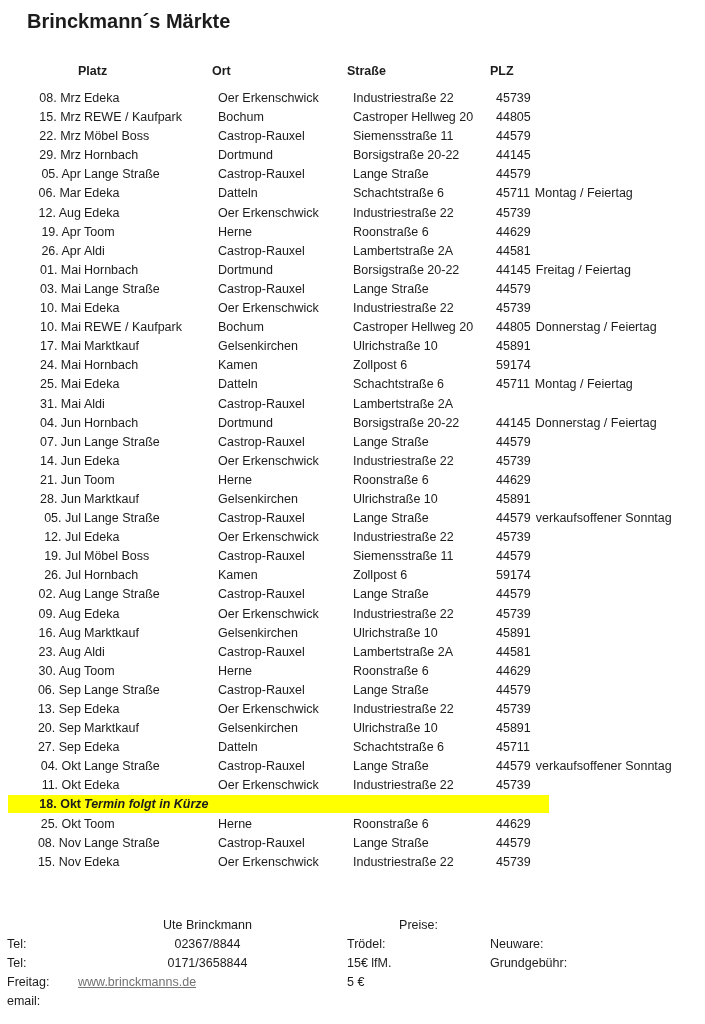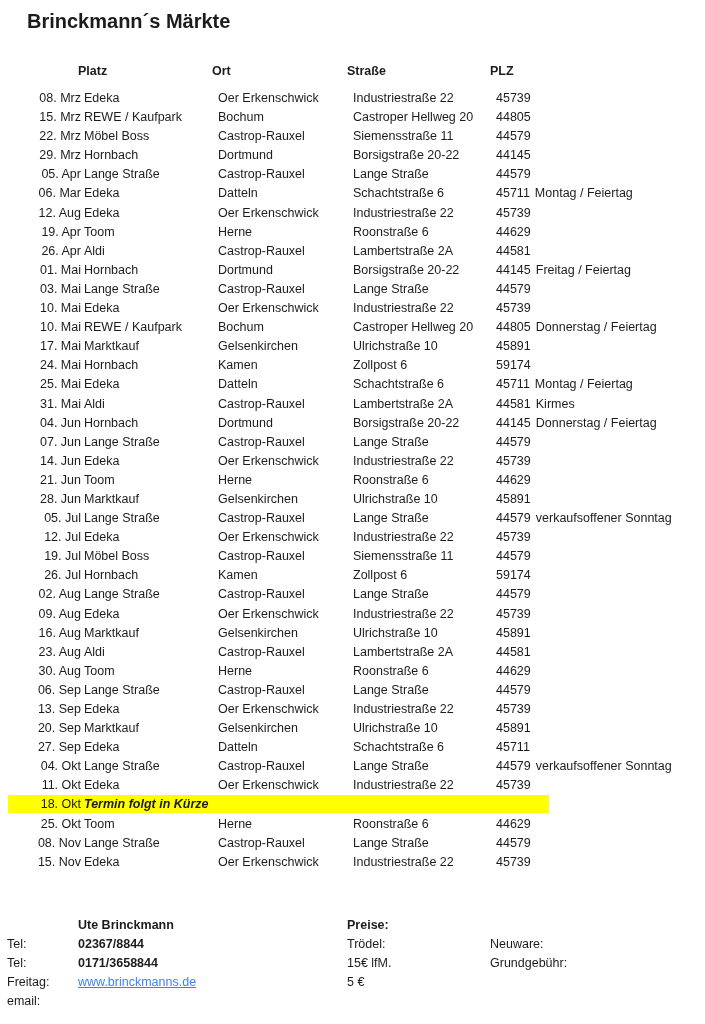--- a/index.html
+++ b/index.html
@@ -26,37 +26,37 @@
     line-height:19.1px;
     position:relative;
     white-space:nowrap;
   }
   .cell { overflow:visible; position:relative; z-index:1; }
   .cell-date { text-align:right; }
   
   #col-headers { top:62px; left:0; width:705px; font-weight:bold; }
   
   #termine-rows { top:89px; left:0; width:578px;margin-left:6px; }
-  .trow.highlight .cell-date  { font-weight:normal; }
+  .trow.highlight .cell-date  { font-weight:bold; }
   .trow.highlight .cell-platz { font-weight:bold; font-style:italic; }
   .band {
     position:absolute; left:2px; top:0px;
     width:541px; height:18px;
     background:#ffff00;
     z-index:0;
   }
   .note { margin-left:5px; }
   
   .footer-grid { display:grid; line-height:19.1px; }
   #contact-block { top:916px; left:7px;  width:330px; grid-template-columns:71px auto; }
   #prices-block  { top:916px; left:347px; width:350px; grid-template-columns:143px auto; }
   .flabel { white-space:nowrap; }
   .fvalue { white-space:nowrap; }
-  .bold { font-weight:bold; }
-  .link { text-decoration:underline; color:#3b82f6; }
+  .bold { font-weight:normal;text-align:center; }
+  .link { text-decoration:underline; color:#737373; }
 </style>
 </head>
 <body>
 
 <div class="abs" id="title-bar">
   <span class="title-text" id="title-left">Brinckmann´s Märkte</span>
 </div>
 
 <div class="abs trow" id="col-headers">
   <div class="cell cell-date"></div>
@@ -195,21 +195,20 @@
       <div class="cell cell-ort">Datteln</div>
       <div class="cell cell-strasse">Schachtstraße 6</div>
       <div class="cell cell-plz"><span>45711</span><span class="note">Montag / Feiertag</span></div>
     </div>
     <div class="trow">
       <div class="cell cell-date">31. Mai</div>
       <div class="cell cell-gap"></div>
       <div class="cell cell-platz">Aldi</div>
       <div class="cell cell-ort">Castrop-Rauxel</div>
       <div class="cell cell-strasse">Lambertstraße 2A</div>
-      <div class="cell cell-plz"><span>44581</span><span class="note">Kirmes</span></div>
     </div>
     <div class="trow">
       <div class="cell cell-date">04. Jun</div>
       <div class="cell cell-gap"></div>
       <div class="cell cell-platz">Hornbach</div>
       <div class="cell cell-ort">Dortmund</div>
       <div class="cell cell-strasse">Borsigstraße 20-22</div>
       <div class="cell cell-plz"><span>44145</span><span class="note">Donnerstag / Feiertag</span></div>
     </div>
     <div class="trow">

